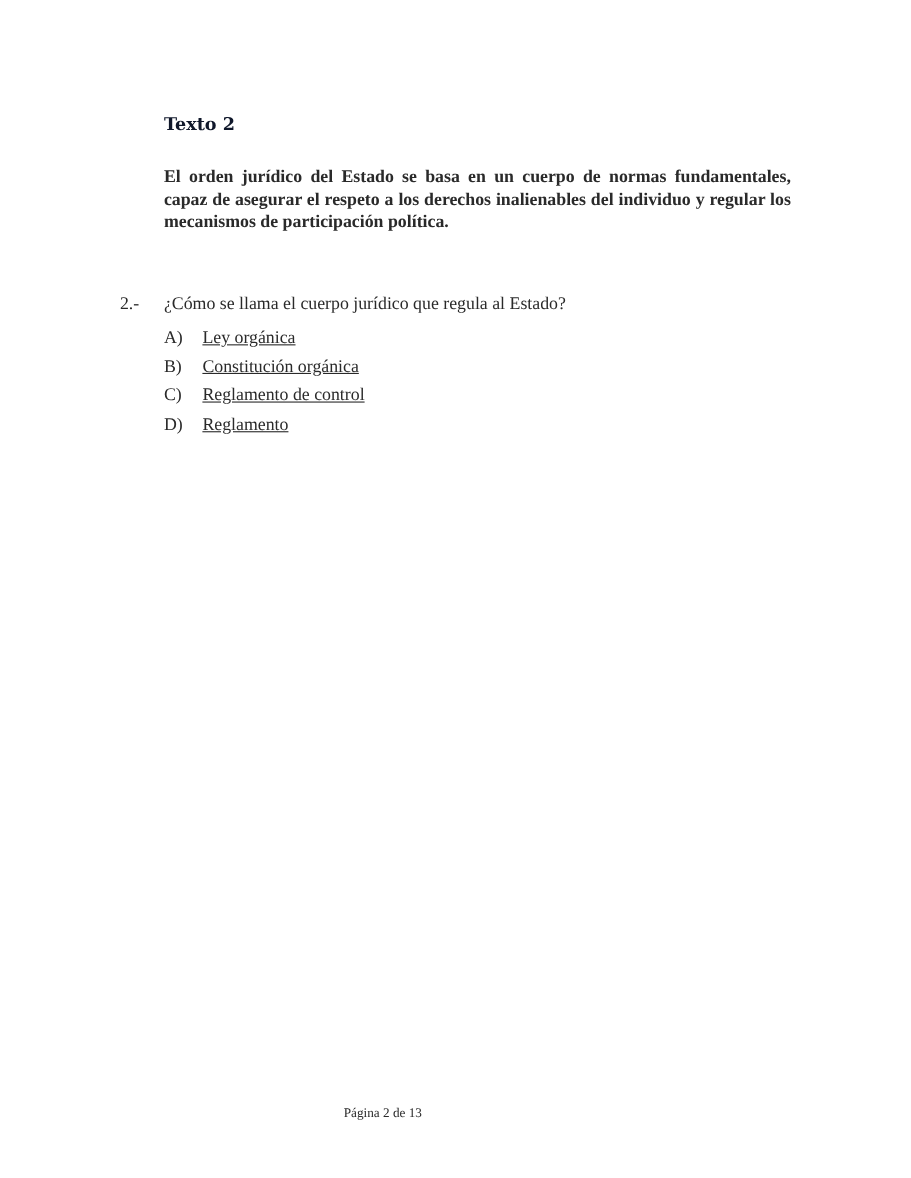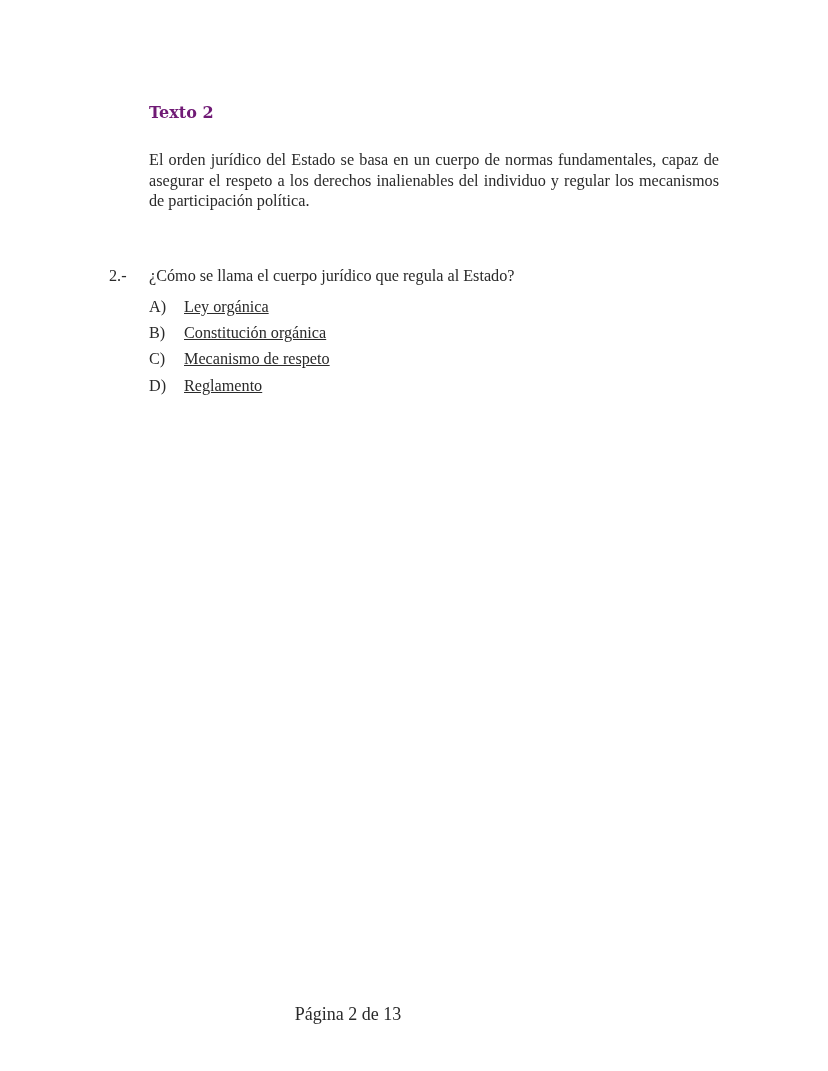--- a/index.html
+++ b/index.html
@@ -3,43 +3,44 @@
 <meta charset="utf-8">
 <style>
   html, body { margin: 0; padding: 0; background: #ffffff; }
   body {
     width: 828px; height: 1071px; position: relative; overflow: hidden;
     font-family: "DejaVu Serif", "Liberation Serif", serif;
     color: #222222;
   }
   .heading {
     position: absolute; left: 149px; top: 103px;
-    font-weight: bold; font-size: 16px; color: #701a75;
+    font-weight: bold; font-size: 16px; color: #0f172a;
     font-family: "DejaVu Serif", serif;
   }
   .passage {
     position: absolute; left: 149px; top: 150px; width: 570px;
     font-family: "Liberation Serif", serif;
     font-size: 16.2px; line-height: 20.5px; text-align: justify;
     color: #2a2a2a;
+    font-weight: bold;
   }
   .question {
     position: absolute; left: 109px; top: 267px;
     font-family: "Liberation Serif", serif;
     font-size: 16.2px; color: #2a2a2a;
   }
   .question .num { position: absolute; left: 0; top: 0; }
   .question .qtext { position: absolute; left: 40px; top: 0; white-space: nowrap; text-align: right; }
   .options { position: absolute; left: 149px; top: 298px; font-family: "Liberation Serif", serif; font-size: 16.2px; color: #2a2a2a; }
   .option { position: relative; height: 26.2px; white-space: nowrap; }
   .option .letter { position: absolute; left: 0; top: 0; }
   .option .otext { position: absolute; left: 35px; top: 0; text-decoration: underline; }
   .footer {
     position: absolute; left: 0; width: 696px; top: 1004px; text-align: center;
-    font-family: "Liberation Serif", serif; font-size: 18px; color: #2a2a2a;
+    font-family: "Liberation Serif", serif; font-size: 12px; color: #2a2a2a;
   }
 </style>
 </head>
 <body>
 
 <div class="heading">Texto 2</div>
 
 <div class="passage">El orden jurídico del Estado se basa en un cuerpo de normas fundamentales, capaz de asegurar el respeto a los derechos inalienables del individuo y regular los mecanismos de participación política.</div>
 
 <div class="question">
@@ -51,21 +52,21 @@
   <div class="option">
     <span class="letter">A)</span>
     <span class="otext">Ley orgánica</span>
   </div>
   <div class="option">
     <span class="letter">B)</span>
     <span class="otext">Constitución orgánica</span>
   </div>
   <div class="option">
     <span class="letter">C)</span>
-    <span class="otext">Mecanismo de respeto</span>
+    <span class="otext">Reglamento de control</span>
   </div>
   <div class="option">
     <span class="letter">D)</span>
     <span class="otext">Reglamento</span>
   </div>
 </div>
 
 <div class="footer">Página 2 de 13</div>
 
 </body></html>

